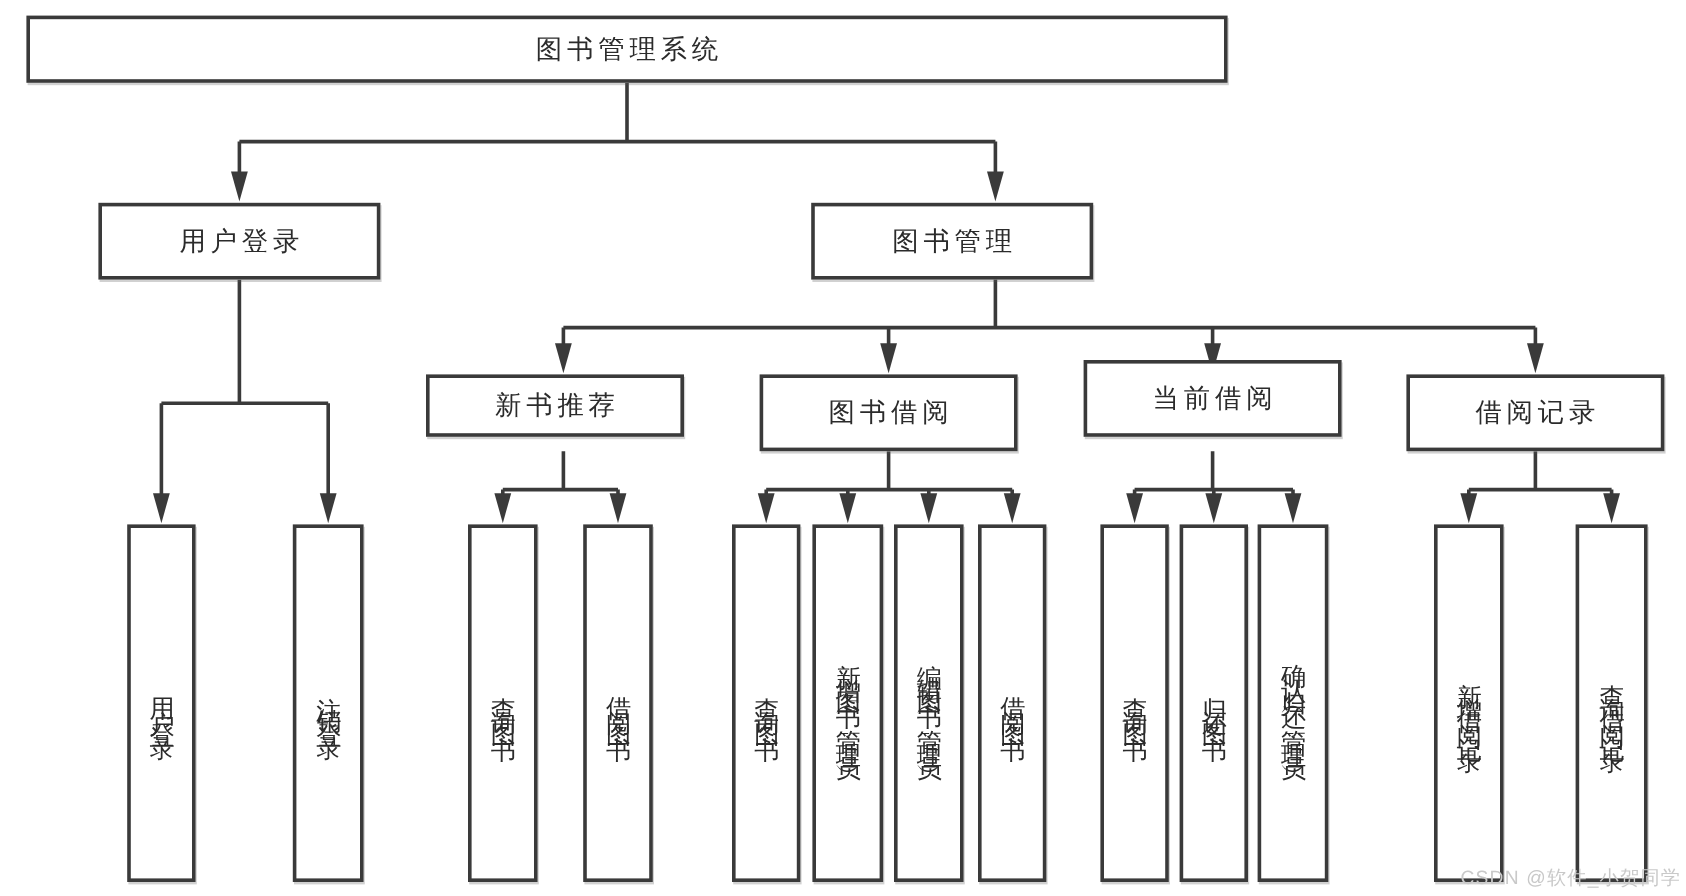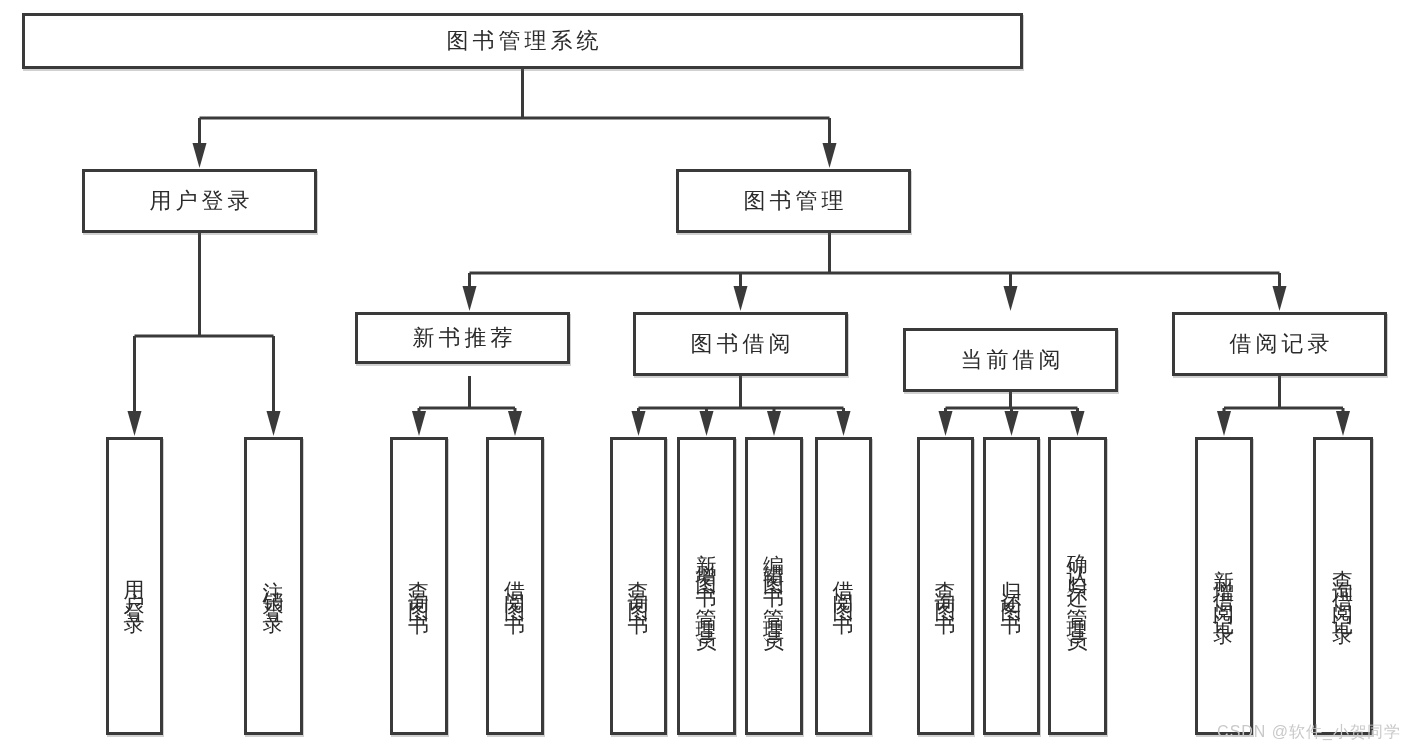--- a/index.html
+++ b/index.html
@@ -105,21 +105,21 @@
     </g>
   </svg>
 
   <div class="node hbox" style="left:22px;top:13px;width:1001px;height:56px;">图书管理系统</div>
 
   <div class="node hbox" style="left:82px;top:169px;width:235px;height:64px;">用户登录</div>
   <div class="node hbox" style="left:676px;top:169px;width:235px;height:64px;">图书管理</div>
 
   <div class="node hbox" style="left:355px;top:312px;width:215px;height:52px;">新书推荐</div>
   <div class="node hbox" style="left:633px;top:312px;width:215px;height:64px;">图书借阅</div>
-  <div class="node hbox" style="left:903px;top:328px;width:215px;height:64px;">当前借阅</div>
+  <div class="node hbox" style="left:903px;top:300px;width:215px;height:64px;">当前借阅</div>
   <div class="node hbox" style="left:1172px;top:312px;width:215px;height:64px;">借阅记录</div>
 
   <div class="node vbox" style="left:106px;width:57px;">
     <span>用户登录</span>
   </div>
   <div class="node vbox" style="left:244px;width:59px;">
     <span>注销登录</span>
   </div>
   <div class="node vbox" style="left:390px;width:58px;">
     <span>查询图书</span>

